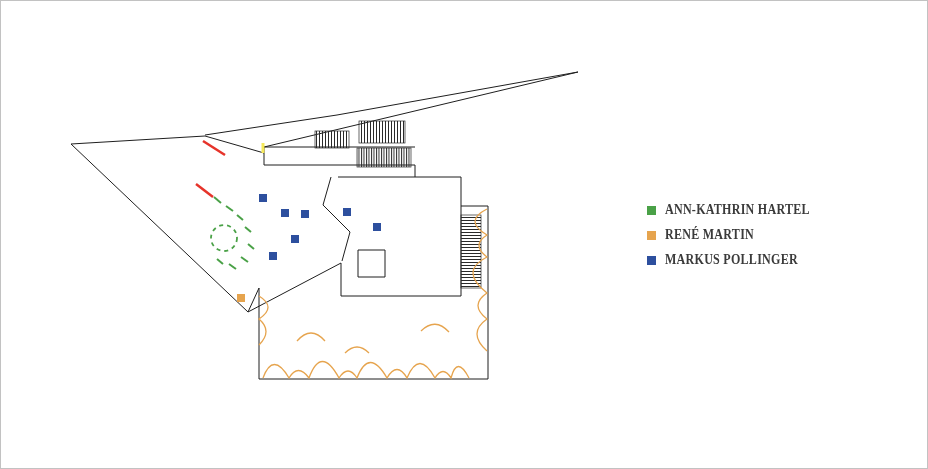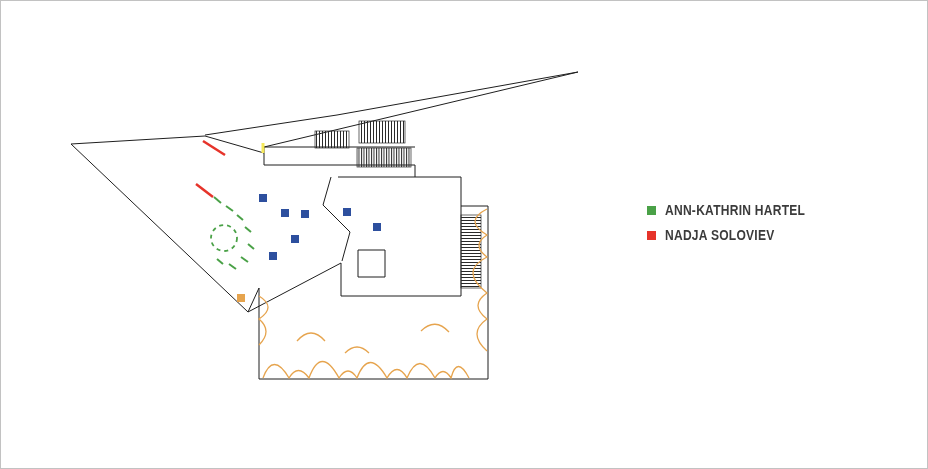--- a/index.html
+++ b/index.html
@@ -13,20 +13,21 @@
     overflow:hidden;
   }
   .plan-svg{position:absolute;left:0;top:0;}
   .legend{
     position:absolute;left:646px;top:202px;
   }
   .legend-row{
     display:flex;align-items:center;
     height:14px;margin-bottom:11px;
     white-space:nowrap;
+    font-family:Liberation Serif, serif;
   }
   .swatch{
     width:9px;height:9px;flex:0 0 9px;
     margin-right:9px;
   }
   .legend-label{
     display:inline-block;
     font-size:14px;font-weight:700;
     color:#3b3b3b;
     letter-spacing:0.3px;
@@ -101,18 +102,22 @@
         <line x1="195" y1="183" x2="212" y2="196" stroke="#e6332a" stroke-width="2.5"></line>
       </g>
   </svg>
 
   <div class="legend">
     <div class="legend-row">
       <span class="swatch" style="background: rgb(74, 161, 71);"></span>
       <span class="legend-label">ANN-KATHRIN HARTEL</span>
     </div>
     <div class="legend-row">
-      <span class="swatch" style="background: rgb(230, 51, 42);"></span>
-      <span class="legend-label">NADJA SOLOVIEV</span>
+      <span class="swatch" style="background: rgb(230, 164, 78);"></span>
+      <span class="legend-label">RENÉ MARTIN</span>
+    </div>
+    <div class="legend-row">
+      <span class="swatch" style="background: rgb(45, 79, 158);"></span>
+      <span class="legend-label">MARKUS POLLINGER</span>
     </div>
   </div>
 
 </div>
 
 </body></html>

